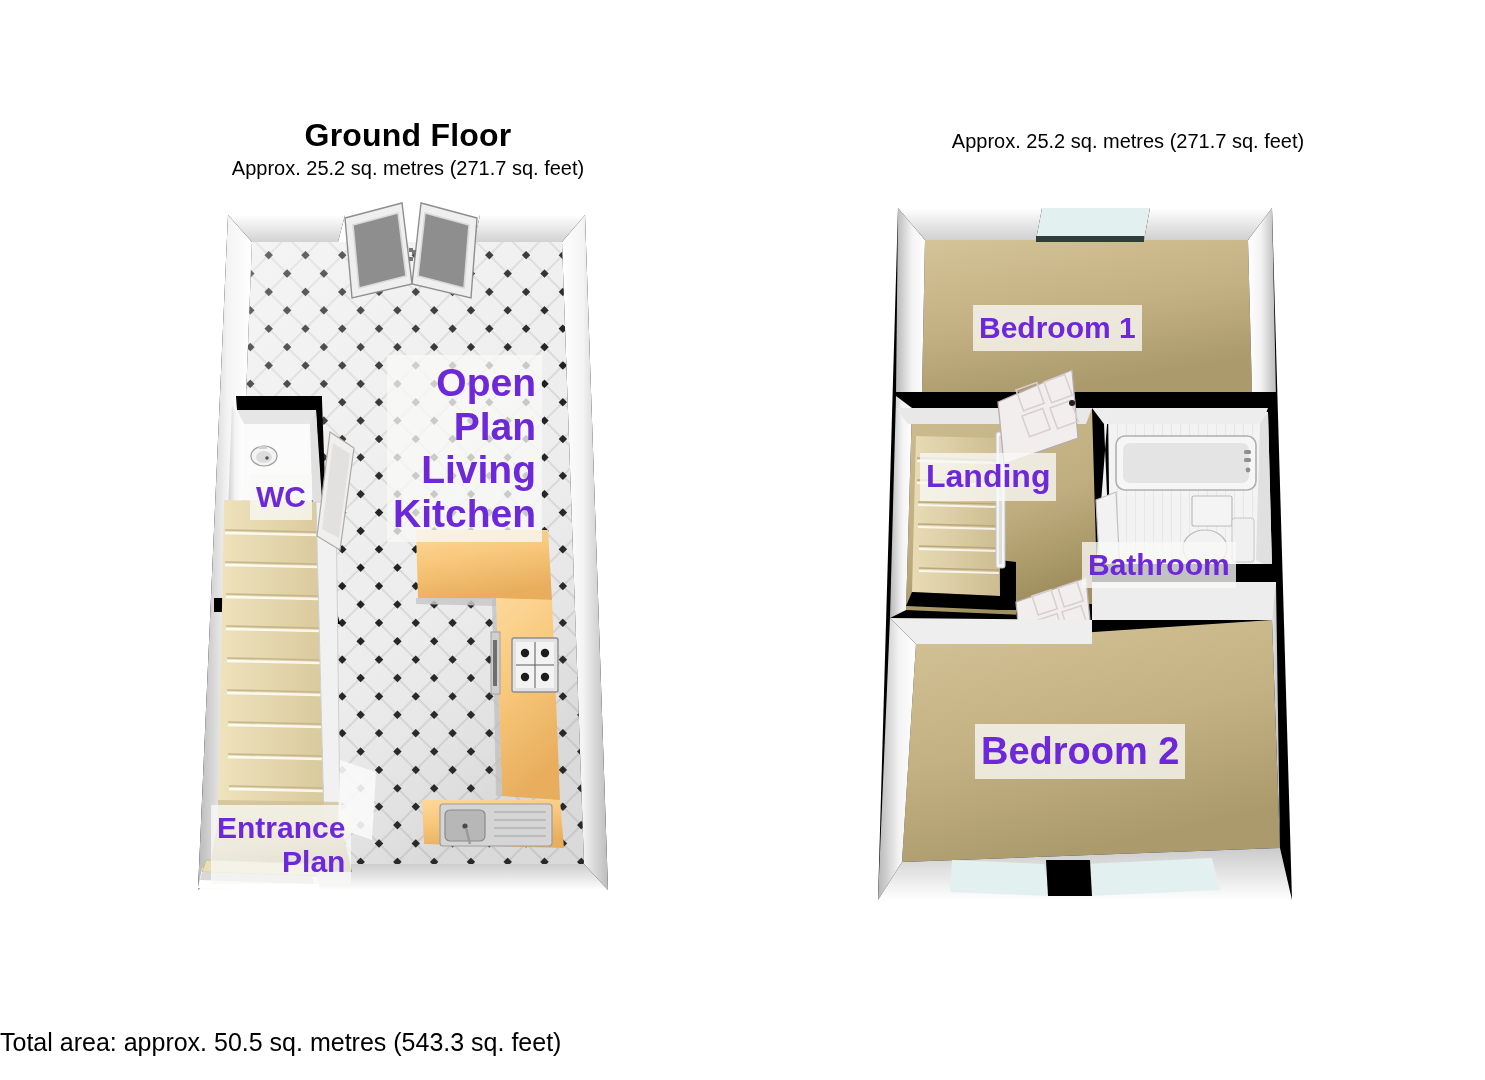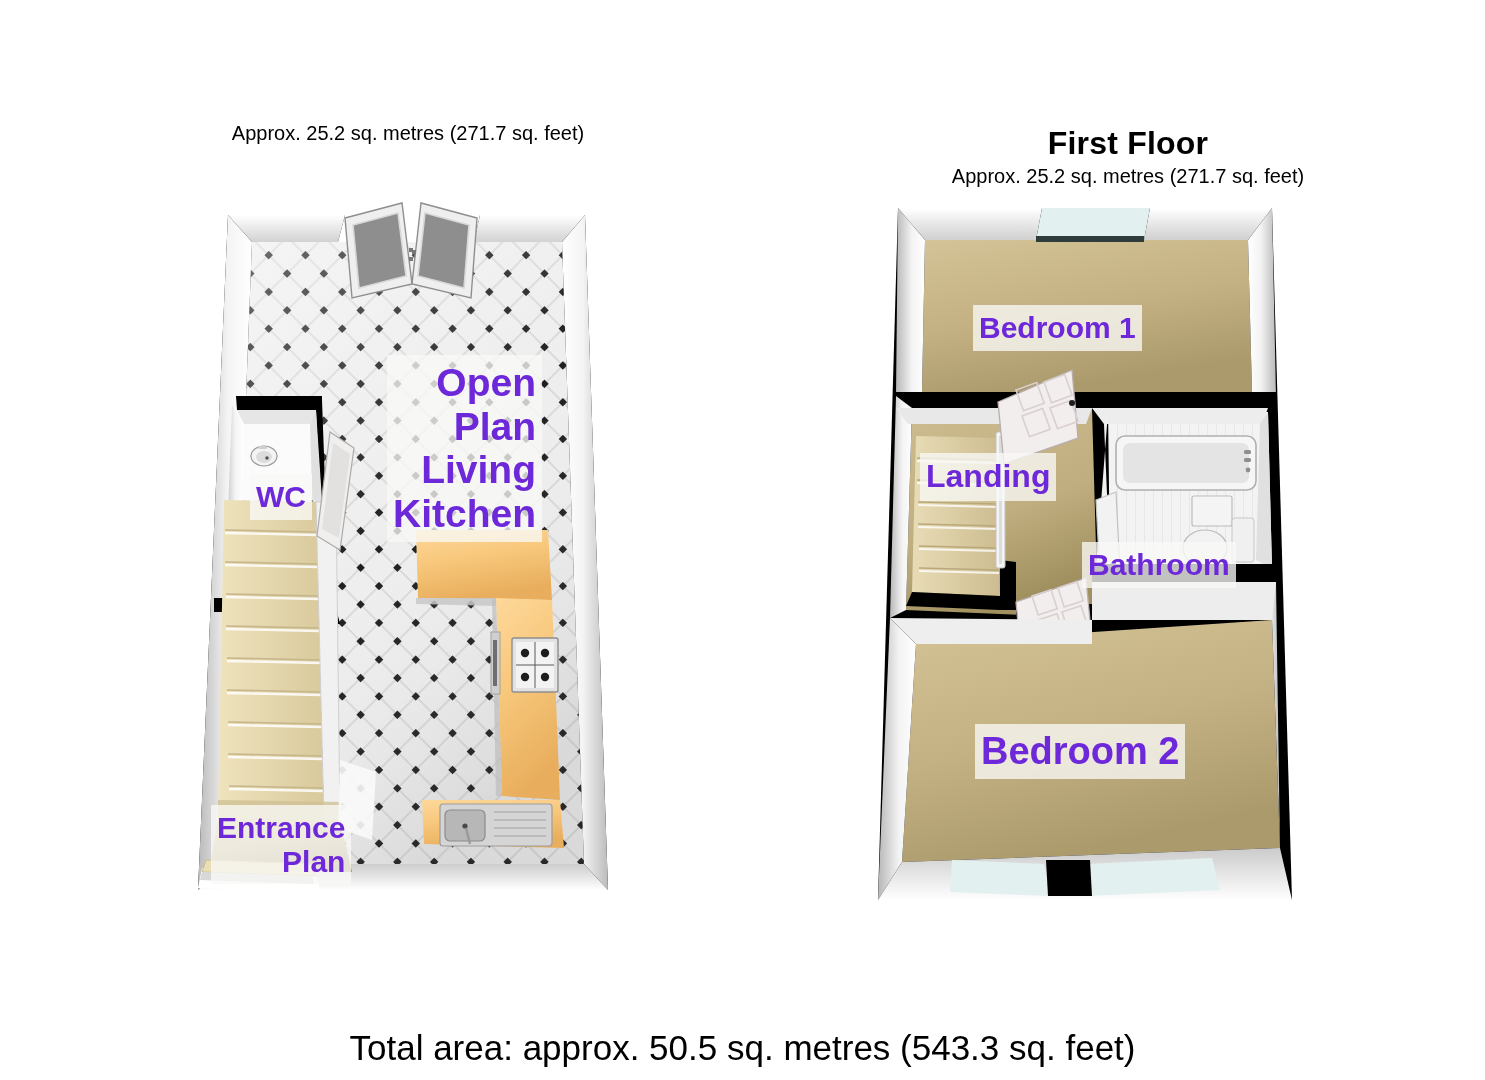--- a/index.html
+++ b/index.html
@@ -34,22 +34,21 @@
     white-space: nowrap;
   }
 
   #ground-head { left: 128px; top: 118px; width: 560px; }
   #first-head  { left: 848px; top: 126px; width: 560px; }
 
   .total-area {
     position: absolute;
     left: 0; right: 0;
     top: 1028px;
-    text-align: center;
-    font-size: 35px;
+    font-size: 25px;
     color: #000;
     white-space: nowrap;
   }
 
   
   .plan { position: absolute; }
   #plan-ground { left: 140px; top: 200px; width: 530px; height: 720px; }
   #plan-first  { left: 820px; top: 200px; width: 520px; height: 720px; }
 
   .plan svg { display: block; width: 100%; height: 100%; overflow: visible; }
@@ -71,25 +70,25 @@
   .rl-entrance { left: 211px;  top: 805px; font-size: 30px; }
   .rl-bed1     { left: 973px;  top: 305px; font-size: 30px; }
   .rl-landing  { left: 920px;  top: 453px; font-size: 32px; }
   .rl-bath     { left: 1082px; top: 514px; font-size: 30px; margin-top: 28px; }
   .rl-bed2     { left: 975px;  top: 724px; font-size: 38px; }
 </style>
 </head>
 <body>
 
 <div class="floor-block" id="ground-head">
+  <div class="floor-title">Ground Floor</div>
   <div class="floor-sub">Approx. 25.2 sq. metres (271.7 sq. feet)</div>
 </div>
 
 <div class="floor-block" id="first-head">
-  <div class="floor-title">First Floor</div>
   <div class="floor-sub">Approx. 25.2 sq. metres (271.7 sq. feet)</div>
 </div>
 
 <div class="plan" id="plan-ground">
 <svg viewBox="0 0 530 720" preserveAspectRatio="none">
   <defs>
 
     <pattern id="tilePat" width="26" height="26" patternUnits="userSpaceOnUse" patternTransform="rotate(45 0 0)">
       <rect width="26" height="26" fill="#eeeeee"></rect>
       <rect width="26" height="26" fill="none" stroke="#c9c9c9" stroke-width="1.1"></rect>

